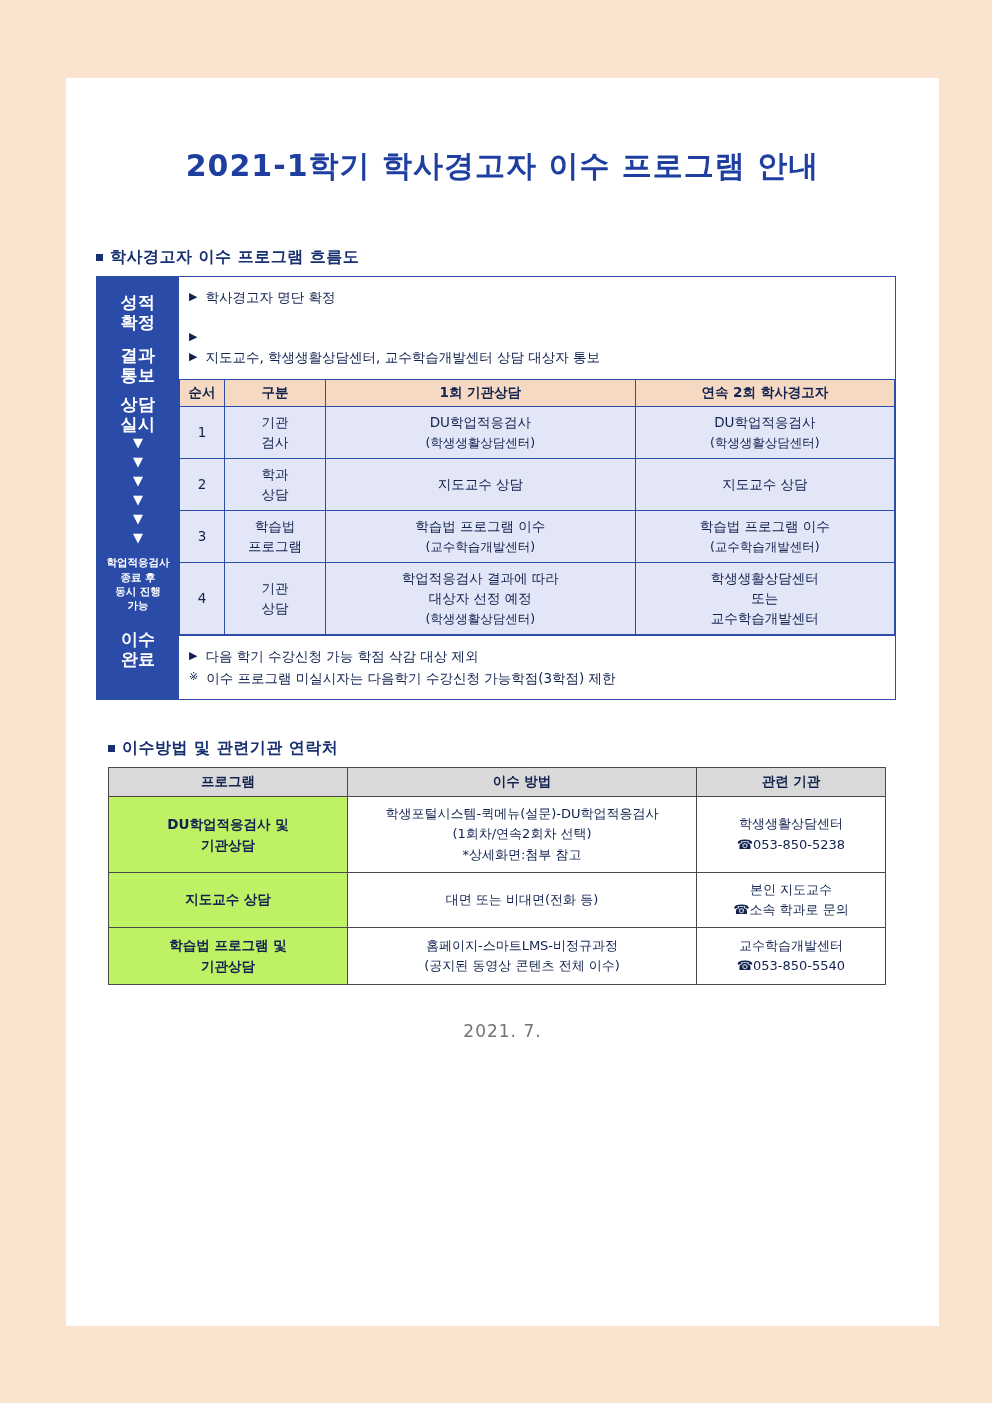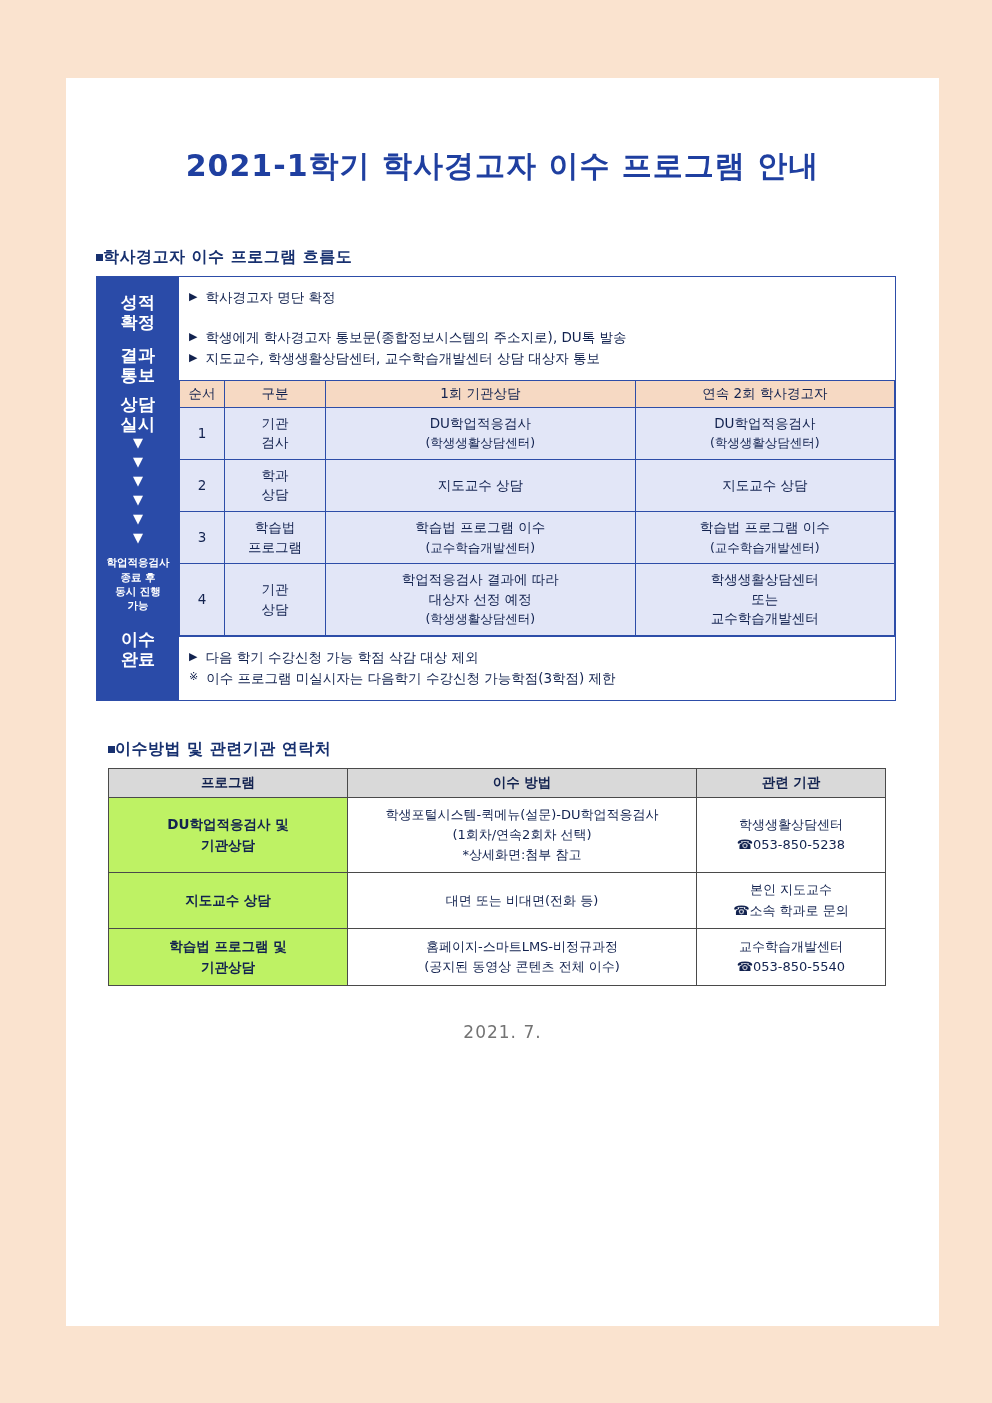--- a/index.html
+++ b/index.html
@@ -30,20 +30,21 @@
     letter-spacing: 1px;
     margin-top: 68px;
   }
   .section-head {
     font-size: 16px;
     font-weight: bold;
     color: #17306f;
     letter-spacing: 0.5px;
     display: flex;
     align-items: center;
+    gap: 7px;
   }
   .sq {
     display: inline-block;
     width: 7px;
     height: 7px;
     background: #17306f;
   }
   .sec1-head {
     margin: 60px 0 8px 30px;
   }
@@ -113,21 +114,21 @@
   
   .inner-wrap { border-top: 1px solid #2d4da8; }
   table.inner {
     border-collapse: collapse;
     width: 100%;
     font-size: 13.5px;
     color: #12224f;
   }
   table.inner th {
     background: #f6d9c3;
-    font-weight: normal;
+    font-weight: bold;
     border: 1px solid #2d4da8;
     border-top: none;
     padding: 4px 2px;
     font-size: 13.5px;
   }
   table.inner td {
     border: 1px solid #2d4da8;
     background: #e2e6f7;
     text-align: center;
     padding: 6px 4px;
@@ -211,21 +212,20 @@
       <div class="fr-block">
         <div class="fr-line">
           <span class="fr-tri">▶</span>
           <span>학사경고자 명단 확정</span>
         </div>
       </div>
 
       <div class="fr-block" style="padding-top:12px;padding-bottom:10px;">
         <div class="fr-line">
           <span class="fr-tri">▶</span>
-          <span>학생에게 학사경고자 통보문(종합정보시스템의 주소지로), DU톡 발송</span>
         </div>
         <div class="fr-line">
           <span class="fr-tri">▶</span>
           <span>지도교수, 학생생활상담센터, 교수학습개발센터 상담 대상자 통보</span>
         </div>
       </div>
 
       <div class="inner-wrap">
         <table class="inner">
           <thead>

